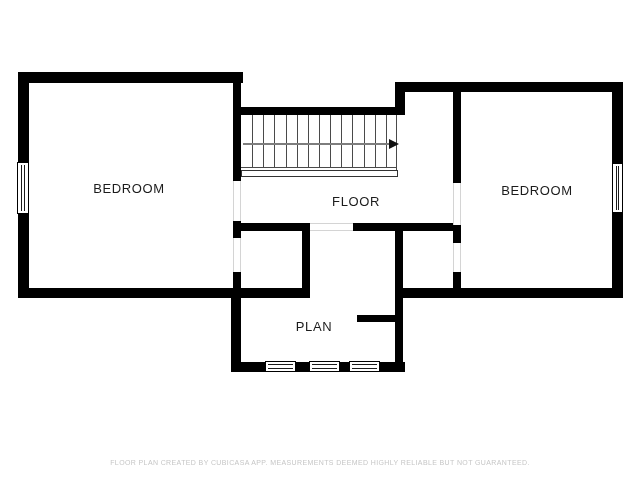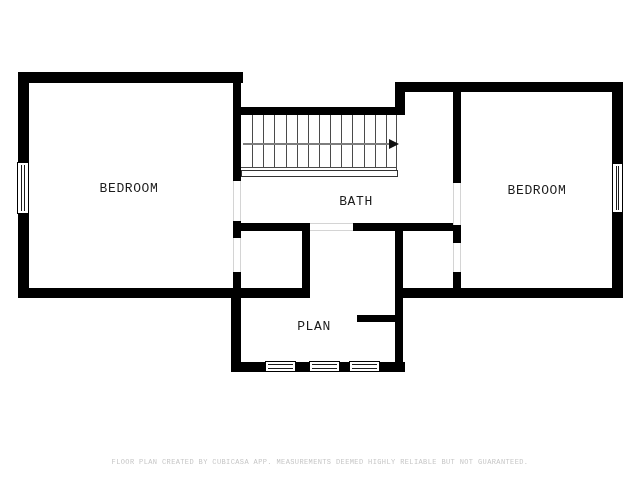--- a/index.html
+++ b/index.html
@@ -1,18 +1,18 @@
 <!DOCTYPE html>
 <html><head>
 <meta charset="utf-8">
 <style>
   html,body{margin:0;padding:0;background:#fff;}
   .plan{
     position:relative;width:640px;height:480px;background:var(--bg,#fff);
-    font-family:Liberation Mono, monospace;overflow:hidden;border-radius:18px;
+    font-family:Liberation Sans, sans-serif;overflow:hidden;border-radius:18px;
   }
   .wall{position:absolute;background:var(--wall,#000);}
   .win{position:absolute;background:#fff;border:1px solid #000;box-sizing:border-box;}
   .win::before{content:"";position:absolute;}
   .win-v::before{left:30%;right:30%;top:2px;bottom:2px;border-left:1px solid #1a1a1a;border-right:1px solid #1a1a1a;}
   .win-h::before{top:25%;bottom:25%;left:2px;right:2px;border-top:1px solid #1a1a1a;border-bottom:1px solid #1a1a1a;}
   .door{position:absolute;box-sizing:border-box;background:#fff;}
   .door-v{border-left:1px solid var(--door,#d4d4d4);border-right:1px solid var(--door,#d4d4d4);}
   .door-h{border-top:1px solid var(--door,#d4d4d4);border-bottom:1px solid var(--door,#d4d4d4);}
   .stairs{position:absolute;left:241px;top:115px;width:156px;height:53px;}
@@ -90,18 +90,18 @@
       <div class="tread" style="left: 85.7143%;"></div>
       <div class="tread" style="left: 92.8571%;"></div>
     </div>
   <div class="stair-edge-r"></div>
   <div class="stair-edge-b"></div>
   <div class="landing"></div>
   <div class="arrow-line"></div>
   <div class="arrow-head"></div>
 
   <div class="room-label" style="left:129px;top:188px;">BEDROOM</div>
-  <div class="room-label" style="left:356px;top:201px;">BATH</div>
+  <div class="room-label" style="left:356px;top:201px;">FLOOR</div>
   <div class="room-label" style="left:314px;top:326px;">PLAN</div>
   <div class="room-label" style="left:537px;top:190px;">BEDROOM</div>
 
   <div class="footer">FLOOR PLAN CREATED BY CUBICASA APP. MEASUREMENTS DEEMED HIGHLY RELIABLE BUT NOT GUARANTEED.</div>
 </div>
 
 </body></html>

